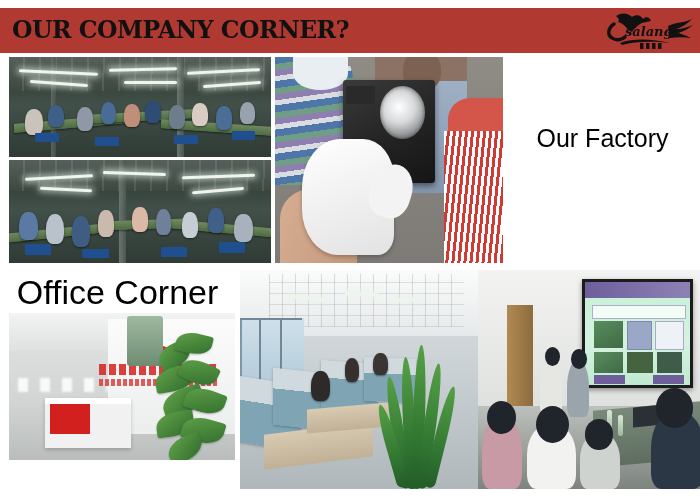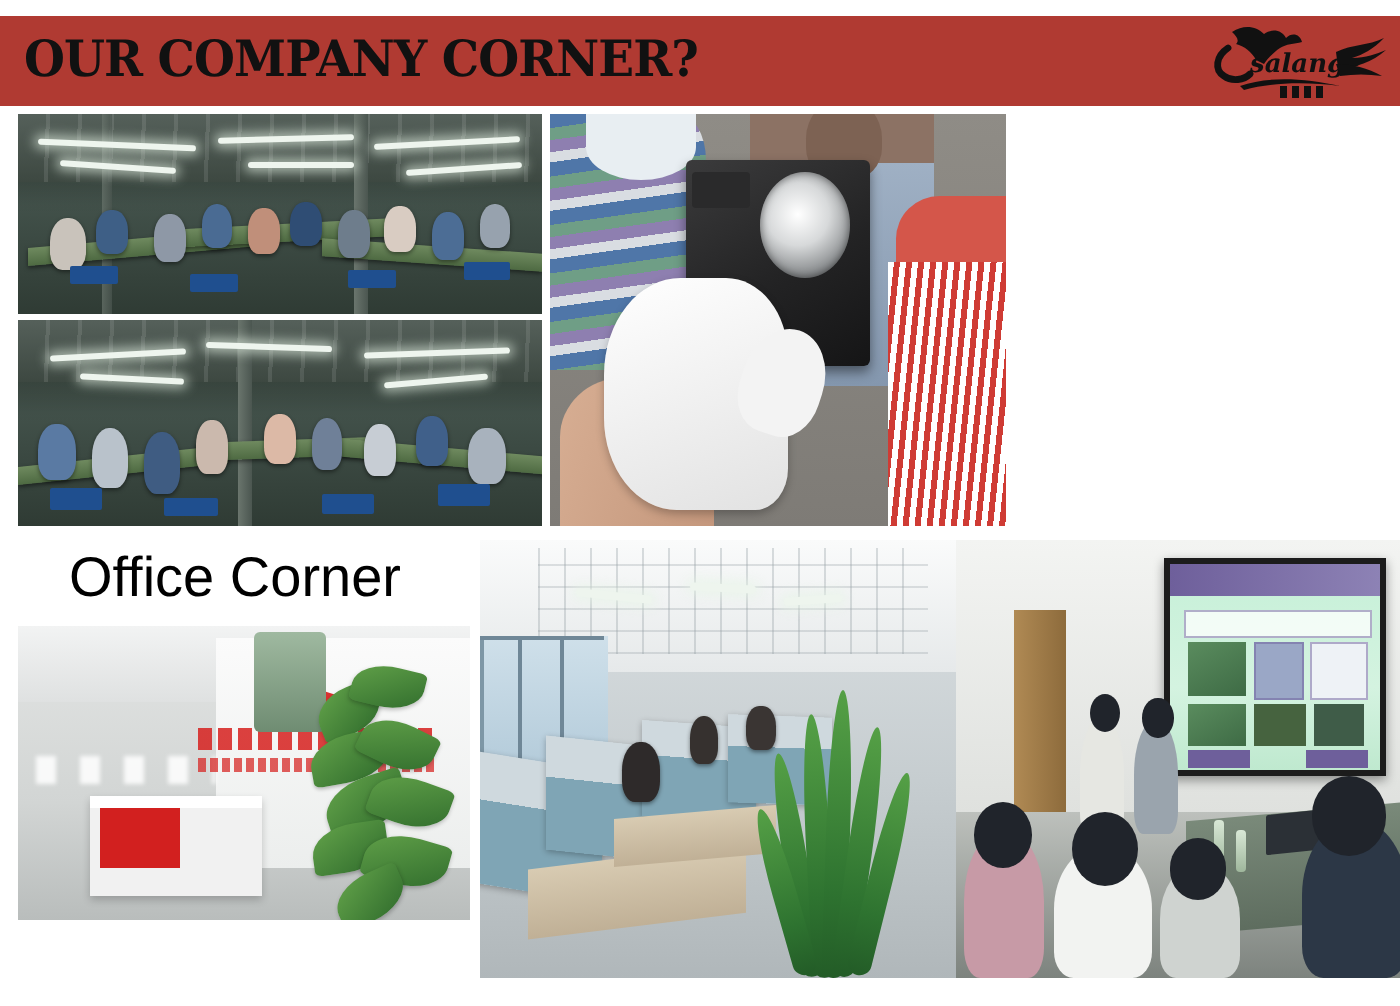--- a/index.html
+++ b/index.html
@@ -295,21 +295,21 @@
     font-family: "Liberation Sans", sans-serif;
     text-align: center;
     line-height: 1.18;
   }
   #factory-caption {
     left: 505px; top: 124px; width: 195px;
     font-size: 25px;
   }
   #office-caption {
     left: 10px; top: 272px; width: 215px;
-    font-size: 28px;
+    font-size: 34px;
   }
 </style>
 </head>
 <body>
 
 <div class="header-bar">
   <div class="header-title">OUR COMPANY CORNER?</div>
 
   <svg class="brand-logo" viewBox="0 0 96 42">
 
@@ -405,20 +405,21 @@
     <div class="lh-module"></div>
     <div class="lh-bracket"></div>
     <div class="lh-bulb"></div>
     <div class="lh-arm"></div>
     <div class="lh-glove"></div>
     <div class="lh-thumb"></div>
   </div>
 </div>
 
 <div class="caption" id="factory-caption">
+  <div>Our Factory</div>
 </div>
 
 <div class="caption" id="office-caption">Office Corner</div>
 
 <div class="photo" style="left:9px; top:313px; width:226px; height:147px;">
   <div class="photo-inner reception">
     <div class="rc-ceiling"></div>
     <div class="rc-wall-right"></div>
     <div class="rc-counterlights"></div>
     <div class="rc-logo"></div>

